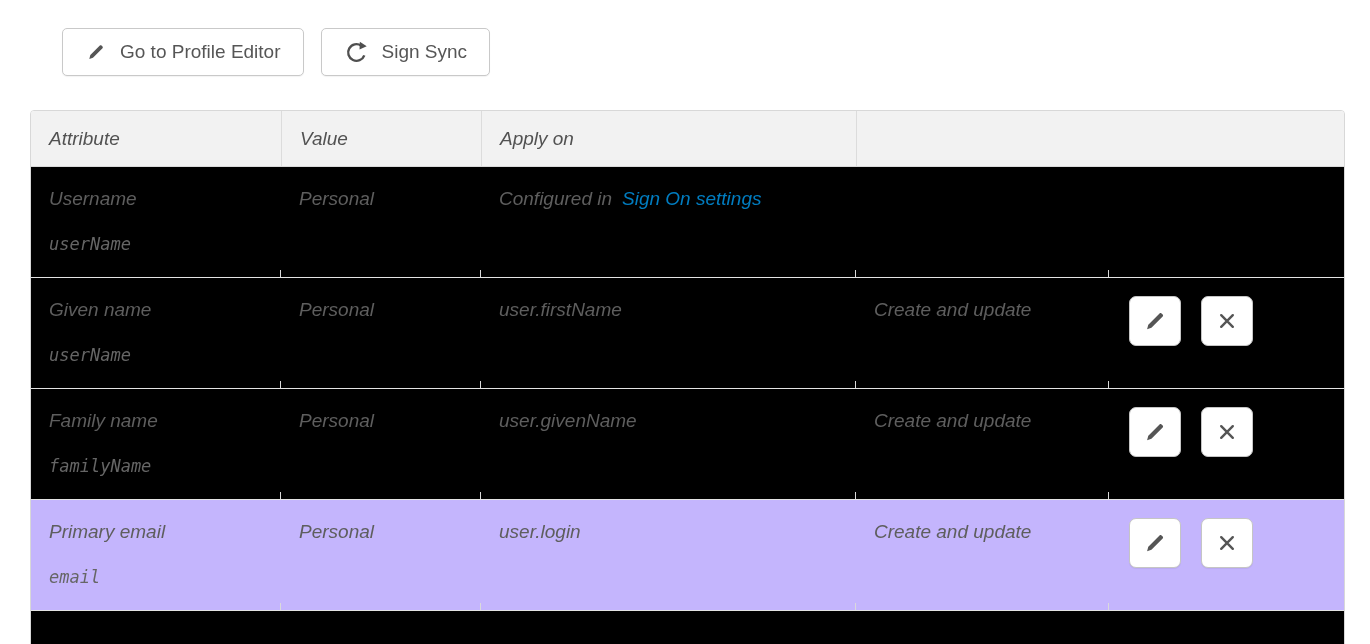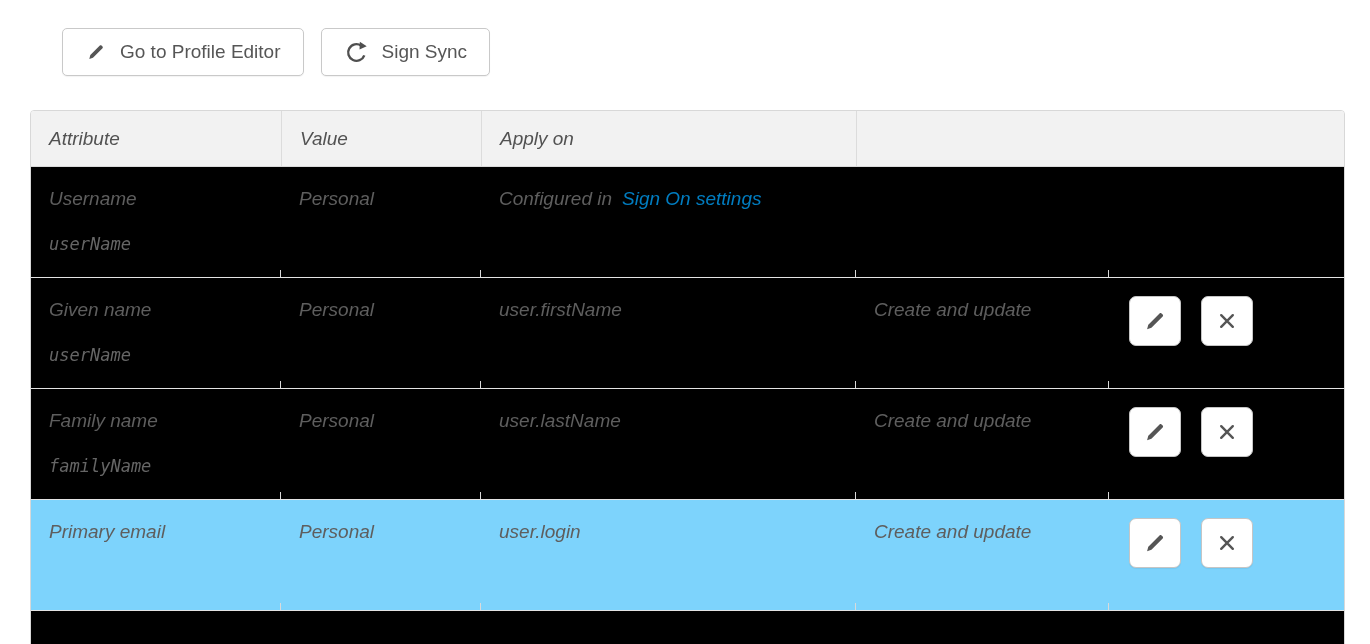--- a/index.html
+++ b/index.html
@@ -50,21 +50,21 @@
   }
   .th {
     display: flex; align-items: center;
     padding-left: 18px;
     font-size: 19px; color: #525252;
   }
   .th + .th { border-left: 1px solid #dcdcdc; }
 
   .trow { height: 110px; background: #000000; }
   .trow + .trow { border-top: 1px solid #e4e4e4; }
-  .trow.highlight { background: #7dd3fc; }
+  .trow.highlight { background: #c4b5fd; }
 
   .cell {
     position: relative;
     padding: 20px 14px 0 18px;
     font-size: 19px; color: #5e5e5e;
     line-height: 24px;
   }
   
   .trow.notched .cell:not(:last-child)::after {
     content: ""; position: absolute; right: 0; bottom: 0;
@@ -180,21 +180,21 @@
         </button>
       </div>
     </div>
 
     <div class="grid-row trow notched">
       <div class="cell">
         <div>Family name</div>
         <div class="attr-var">familyName</div>
       </div>
       <div class="cell">Personal</div>
-      <div class="cell">user.lastName</div>
+      <div class="cell">user.givenName</div>
       <div class="cell">Create and update</div>
       <div class="cell actions">
         <button class="icon-btn">
           <span>
             <svg width="26" height="26" viewBox="0 0 24 24">
                 <use href="#shape-pencil"></use>
               </svg>
           </span>
         </button>
         <button class="icon-btn">
@@ -203,20 +203,21 @@
                 <use href="#shape-close"></use>
               </svg>
           </span>
         </button>
       </div>
     </div>
 
     <div class="grid-row trow notched highlight">
       <div class="cell">
         <div>Primary email</div>
+        <div class="attr-var">email</div>
       </div>
       <div class="cell">Personal</div>
       <div class="cell">user.login</div>
       <div class="cell">Create and update</div>
       <div class="cell actions">
         <button class="icon-btn">
           <span>
             <svg width="26" height="26" viewBox="0 0 24 24">
                 <use href="#shape-pencil"></use>
               </svg>

